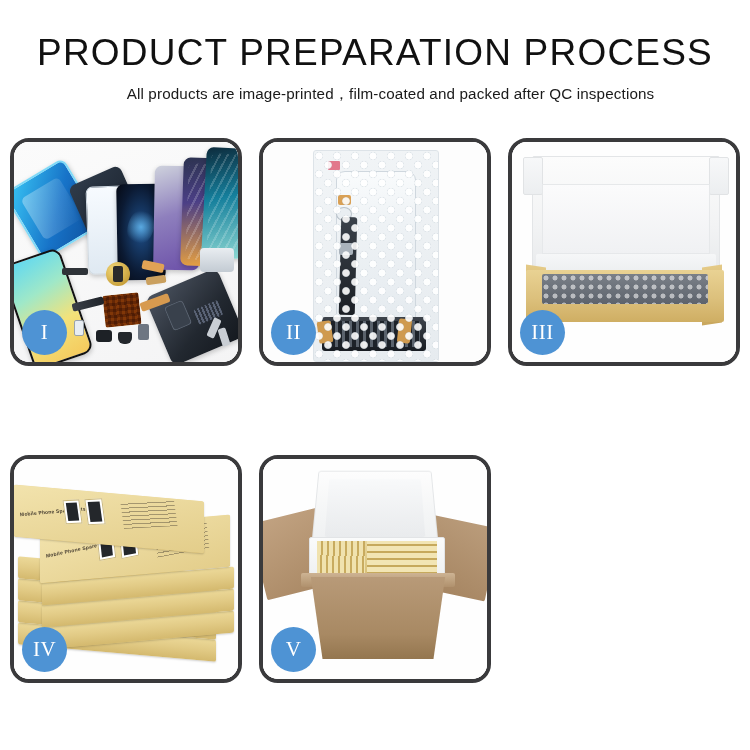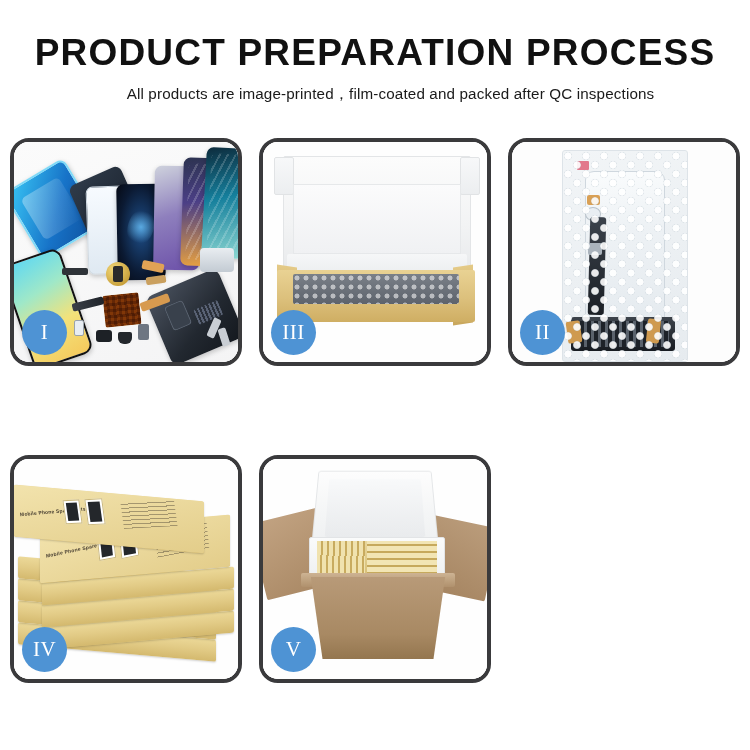--- a/index.html
+++ b/index.html
@@ -9,21 +9,21 @@
     font-family: "Liberation Sans", sans-serif;
     overflow: hidden;
   }
   .page { position: relative; width: 750px; height: 750px; background: #fff; }
 
   
   .header { padding-top: 34px; text-align: center; }
   .title {
     font-size: 37px;
     letter-spacing: 1.2px;
-    font-weight: 700;
+    font-weight: 400;
     color: #111;
     line-height: 1.05;
     white-space: nowrap;
   }
   .subtitle {
     margin-top: 11px;
     font-size: 15.2px;
     color: #1a1a1a;
     letter-spacing: .15px;
     white-space: nowrap;
@@ -380,53 +380,53 @@
         <div class="prt i"></div>
         <div class="prt j"></div>
         <div class="prt k"></div>
         <div class="prt l"></div>
       </div>
       <div class="badge">I</div>
     </div>
 
     <div class="panel">
       <div class="stage">
-        <div class="b3-bg"></div>
-        <div class="b3-lid"></div>
-        <div class="b3-lidface"></div>
-        <div class="b3-foam"></div>
-        <div class="b3-lipL"></div>
-        <div class="b3-lipR"></div>
-        <div class="b3-tray"></div>
-        <div class="b3-inner"></div>
-      </div>
-      <div class="badge">III</div>
-    </div>
-
-    <div class="panel">
-      <div class="stage">
         <div class="bw-bg"></div>
         <div class="bw-bag">
           <div class="bw-lcd"></div>
           <div class="bw-pink"></div>
           <div class="bw-gold1"></div>
           <div class="bw-chip"></div>
           <div class="bw-flex"></div>
           <div class="bw-ic"></div>
           <div class="bw-bottom"></div>
           <div class="bw-gold2"></div>
           <div class="bw-gold3"></div>
           <div class="bw-bubbles"></div>
         </div>
       </div>
       <div class="badge">II</div>
     </div>
 
     <div class="panel">
       <div class="stage">
+        <div class="b3-bg"></div>
+        <div class="b3-lid"></div>
+        <div class="b3-lidface"></div>
+        <div class="b3-foam"></div>
+        <div class="b3-lipL"></div>
+        <div class="b3-lipR"></div>
+        <div class="b3-tray"></div>
+        <div class="b3-inner"></div>
+      </div>
+      <div class="badge">III</div>
+    </div>
+
+    <div class="panel">
+      <div class="stage">
         <div class="b4-bg"></div>
 
           <div class="stackbox" style="left:4px; top:172px; width:198px; height:22px; transform:skewY(5deg);"></div>
           <div class="stackbox" style="left:4px; top:150px; width:198px; height:22px; transform:skewY(5deg);"></div>
           <div class="stackbox" style="left:4px; top:128px; width:198px; height:22px; transform:skewY(5deg);"></div>
           <div class="stackbox" style="left:4px; top:106px; width:198px; height:22px; transform:skewY(5deg);"></div>
 
           <div class="stackbox" style="left:28px; top:160px; width:192px; height:22px; transform:skewY(-5deg);"></div>
           <div class="stackbox" style="left:28px; top:138px; width:192px; height:22px; transform:skewY(-5deg);"></div>
           <div class="stackbox" style="left:28px; top:116px; width:192px; height:22px; transform:skewY(-5deg);"></div>

